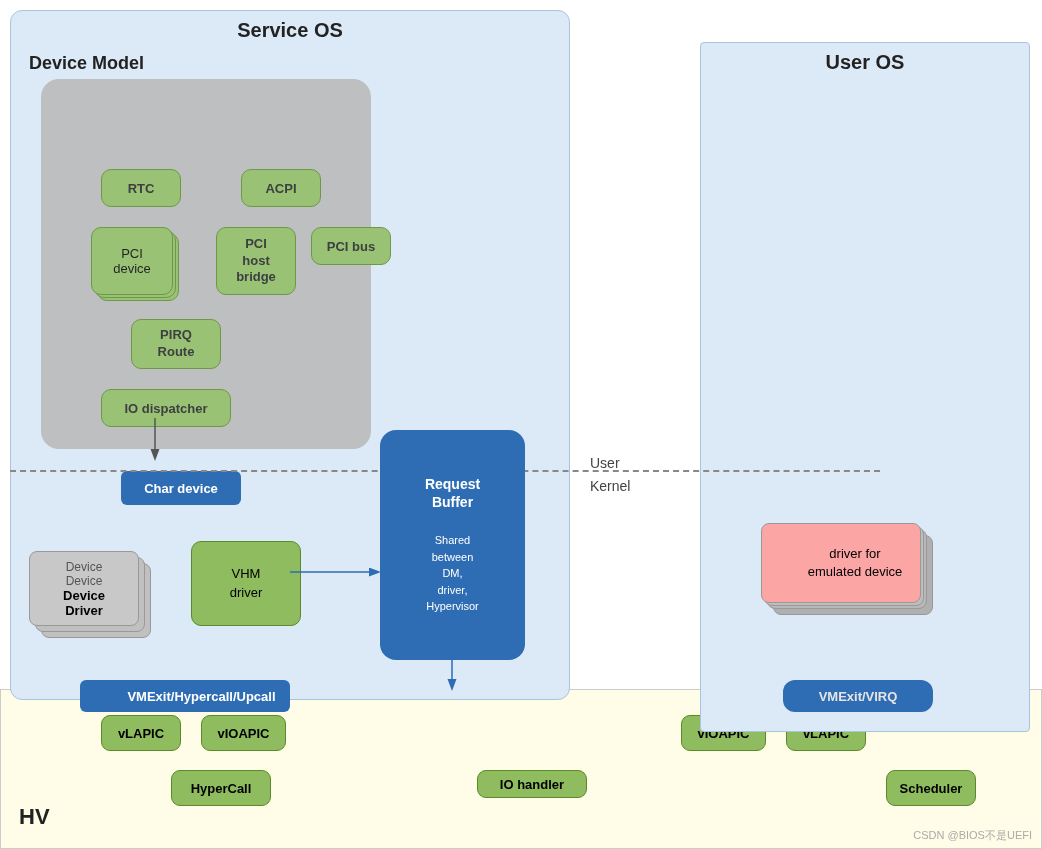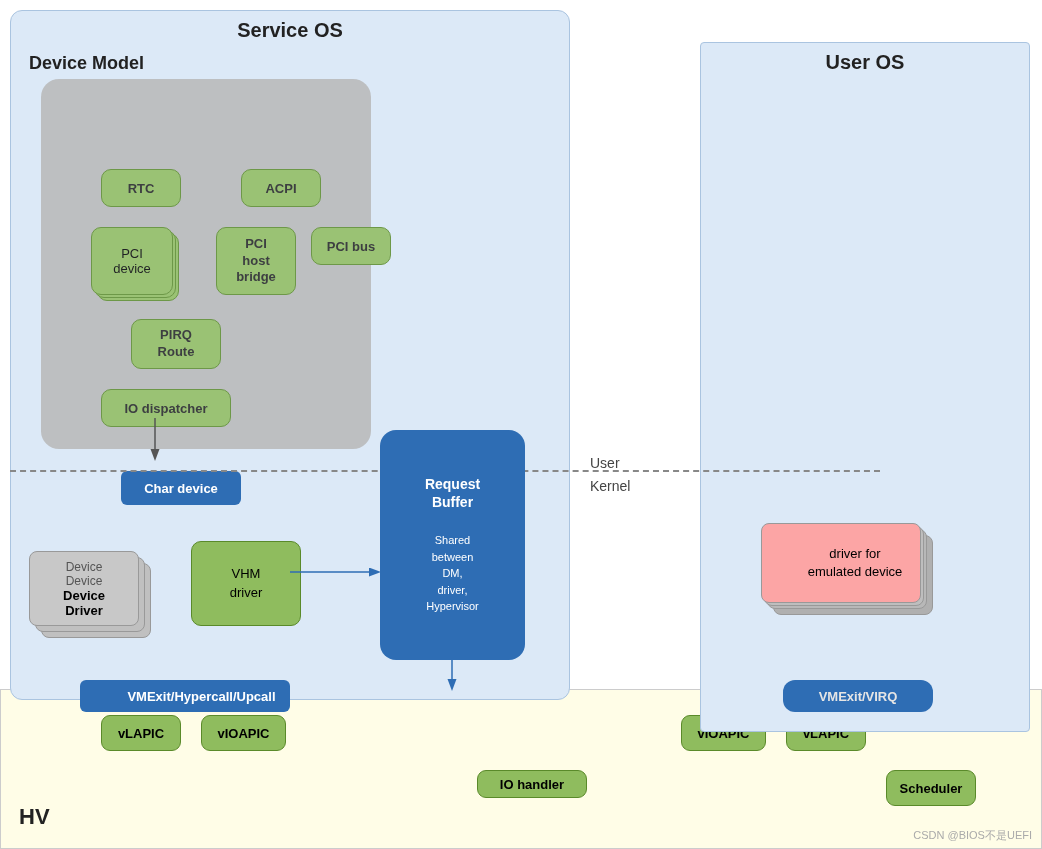--- a/index.html
+++ b/index.html
@@ -472,20 +472,23 @@
     <span class="hv-label">HV</span>
 
     <div class="hv-green-box" style="left:100px;top:25px;width:80px;height:36px;">
       <span>vLAPIC</span>
     </div>
 
     <div class="hv-green-box" style="left:200px;top:25px;width:85px;height:36px;">
       <span>vIOAPIC</span>
     </div>
 
+    <div class="hv-green-box" style="left:170px;top:80px;width:100px;height:36px;">
+      <span>HyperCall</span>
+    </div>
 
     <div class="hv-green-box" style="left:476px;top:80px;width:110px;height:28px;">
       <span>IO handler</span>
     </div>
 
     <div class="hv-green-box" style="left:680px;top:25px;width:85px;height:36px;">
       <span>vIOAPIC</span>
     </div>
 
     <div class="hv-green-box" style="left:785px;top:25px;width:80px;height:36px;">

